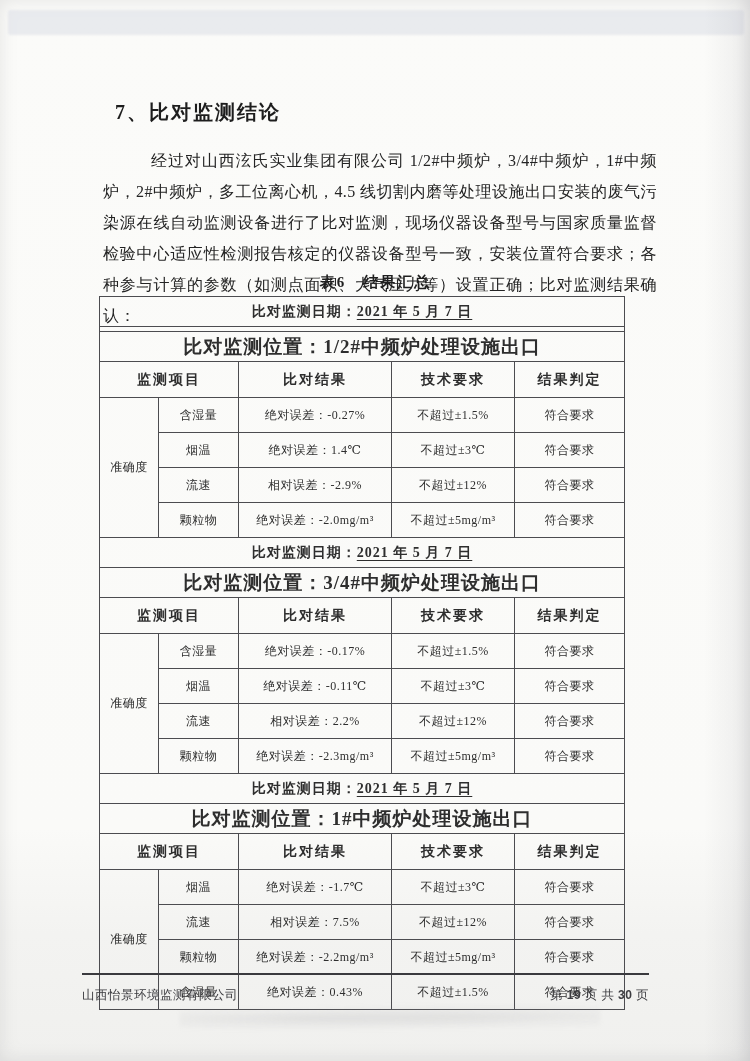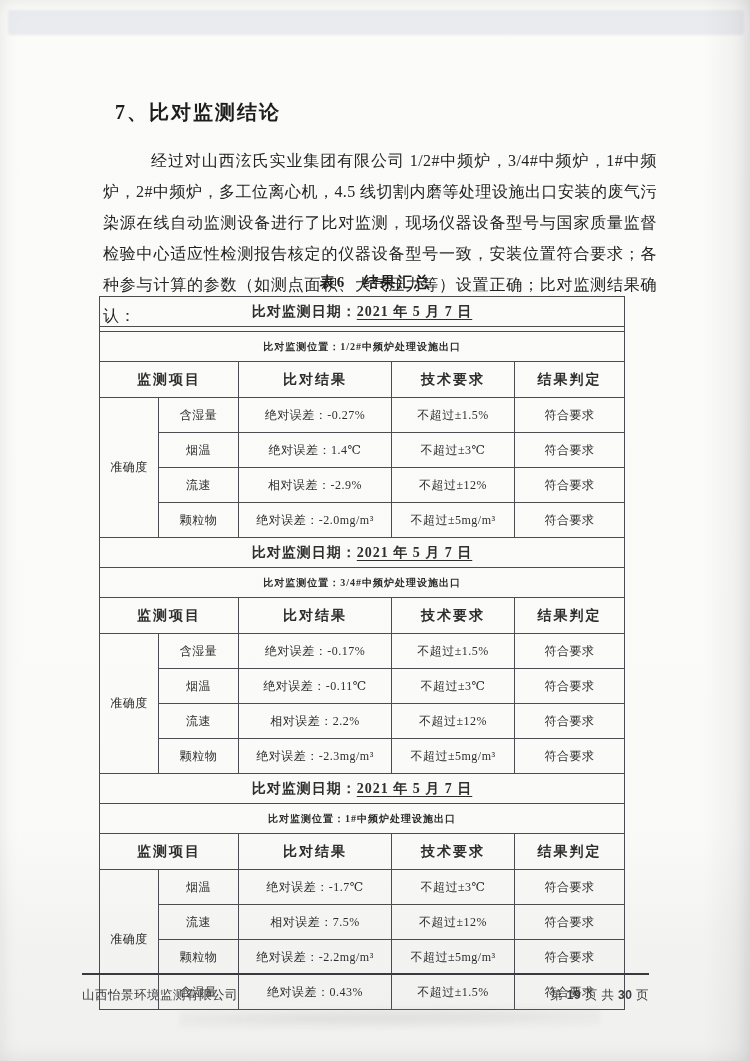--- a/index.html
+++ b/index.html
@@ -49,21 +49,21 @@
     border-collapse:collapse;table-layout:fixed;
     font-size:13px;color:#2e2e2e;
   }
   table.results td,table.results th{
     border:1px solid #4c4c50;
     text-align:center;vertical-align:middle;
     padding:1px 2px;font-weight:normal;
   }
   tr.r-date td{height:27px;font-weight:bold;font-size:14px;letter-spacing:1px;}
   tr.r-spacer td{height:4px;padding:0;line-height:0;}
-  tr.r-loc td{height:27px;font-weight:bold;font-size:10px;letter-spacing:1px;}
+  tr.r-loc td{height:27px;font-weight:bold;font-size:19px;letter-spacing:1px;}
   tr.r-head th{height:33px;font-weight:bold;font-size:14px;letter-spacing:2px;}
   tr.r-data td{height:32px;font-size:12px;letter-spacing:.5px;}
   td.group-cell{font-size:13.5px;letter-spacing:1px;}
   .date-underline{text-decoration:underline;text-underline-offset:3px;}
   .footer{
     position:absolute;left:82px;top:973px;width:567px;
     border-top:2px solid #3a3a3e;
     display:flex;justify-content:space-between;align-items:flex-start;
     padding-top:12px;font-size:12.5px;color:#3c3c40;letter-spacing:.5px;
   }

